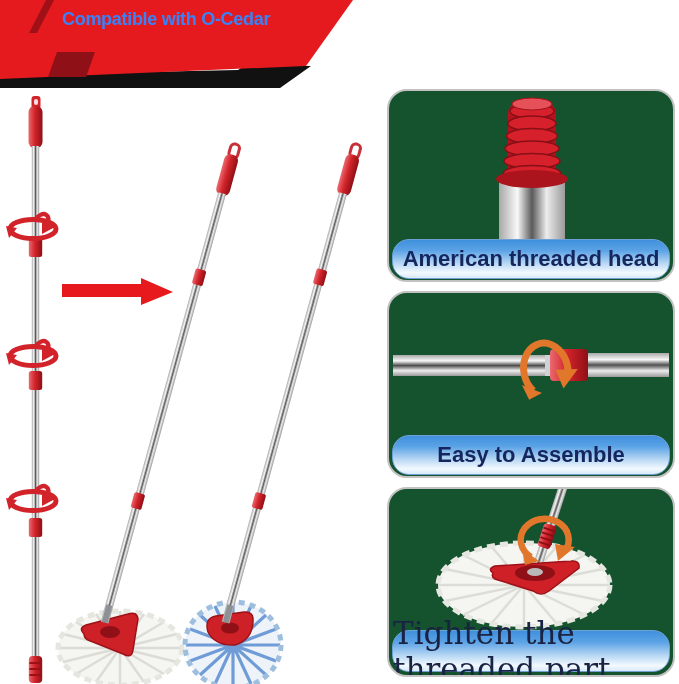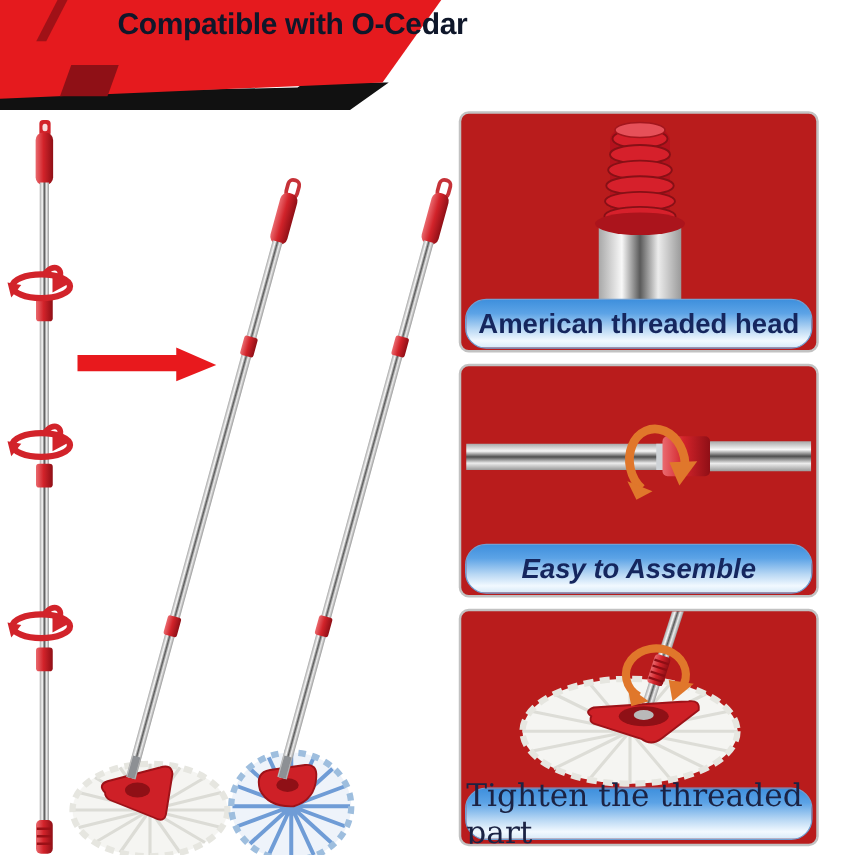--- a/index.html
+++ b/index.html
@@ -1,29 +1,29 @@
 <!DOCTYPE html>
 <html><head>
 <meta charset="utf-8">
 <style>
   html,body{margin:0;padding:0;background:#fff;}
   .stage{position:relative;width:679px;height:684px;background:#fff;overflow:hidden;
          font-family:"Liberation Sans",sans-serif;}
   .artwork{position:absolute;left:0;top:0;z-index:1;}
-  .banner-text{position:absolute;left:62px;top:6px;z-index:3;color:#0f172a;
-               font-weight:bold;font-size:24px;line-height:27px;letter-spacing:-0.3px;margin-left:32px;}
-  .panel{position:absolute;left:367px;width:284px;background:#b91c1c;
-         border:2px solid #c2c2c2;border-radius:8px;overflow:hidden;z-index:2;}
+  .banner-text{position:absolute;left:62px;top:6px;z-index:3;color:#3b82f6;
+               font-weight:bold;font-size:18px;line-height:27px;letter-spacing:-0.3px;}
+  .panel{position:absolute;left:387px;width:284px;background:#14532d;
+         border:2px solid #c2c2c2;border-radius:20px;overflow:hidden;z-index:2;}
   .panel-art{position:absolute;left:0;top:0;}
   .pill{position:absolute;left:3px;right:3px;border-radius:17px;
         border:1px solid #6fa0d4;display:flex;align-items:center;justify-content:center;
         background:linear-gradient(180deg,#3f90dd 0%,#5ca3e6 28%,#b9d8f4 62%,#f2f9ff 86%,#d9eaf8 100%);
         color:#15265e;}
   .pill-sans{font-weight:bold;font-size:22px;letter-spacing:0;}
-  .pill-serif{font-family:"DejaVu Serif",serif;font-size:25px;color:#1b2344;justify-content:flex-end;}
+  .pill-serif{font-family:"DejaVu Serif",serif;font-size:31px;color:#1b2344;justify-content:flex-end;}
 </style>
 </head>
 <body>
 
 <div class="stage">
 
   <svg class="artwork" width="679" height="684" viewBox="0 0 679 684">
     <defs>
       <linearGradient id="steelH" x1="0" y1="0" x2="1" y2="0">
         <stop offset="0" stop-color="#a8a8a8"></stop>
@@ -121,21 +121,21 @@
       <ellipse cx="143" cy="70" rx="28" ry="7.5" fill="#d6202b" stroke="#871016" stroke-width="1.5"></ellipse>
       <ellipse cx="143" cy="82" rx="28.5" ry="7.5" fill="#d6202b" stroke="#871016" stroke-width="1.5"></ellipse>
       <ellipse cx="143" cy="13" rx="20" ry="6" fill="#e65059" stroke="#a3161d" stroke-width="1.2"></ellipse>
       <ellipse cx="143" cy="88" rx="36" ry="9" fill="#ab141c"></ellipse>
     </svg>
     <div class="pill pill-sans" style="top:148px;height:38px;">
       <span>American threaded head</span>
     </div>
   </div>
 
-  <div class="panel" style="top:291px;height:183px;font-style:italic;">
+  <div class="panel" style="top:291px;height:183px;">
     <svg class="panel-art" width="280" height="179" viewBox="0 0 280 179">
       <rect x="4" y="62" width="160" height="21" fill="url(#steelV)"></rect>
       <rect x="168" y="60" width="112" height="24" fill="url(#steelV)"></rect>
       <rect x="156" y="62" width="16" height="21" fill="#cfd3d7"></rect>
       <rect x="161" y="56" width="38" height="32" rx="4" fill="url(#redV)"></rect>
       <g transform="translate(155,71) rotate(-12)">
         <path d="M -16 24 A 22 27 0 1 1 21 16" fill="none" stroke="#e0772b" stroke-width="7"></path>
         <polygon points="14,28 32,12 10,8" fill="#e0772b"></polygon>
         <polygon points="-26,16 -8,28 -22,32" fill="#e0772b"></polygon>
       </g>

